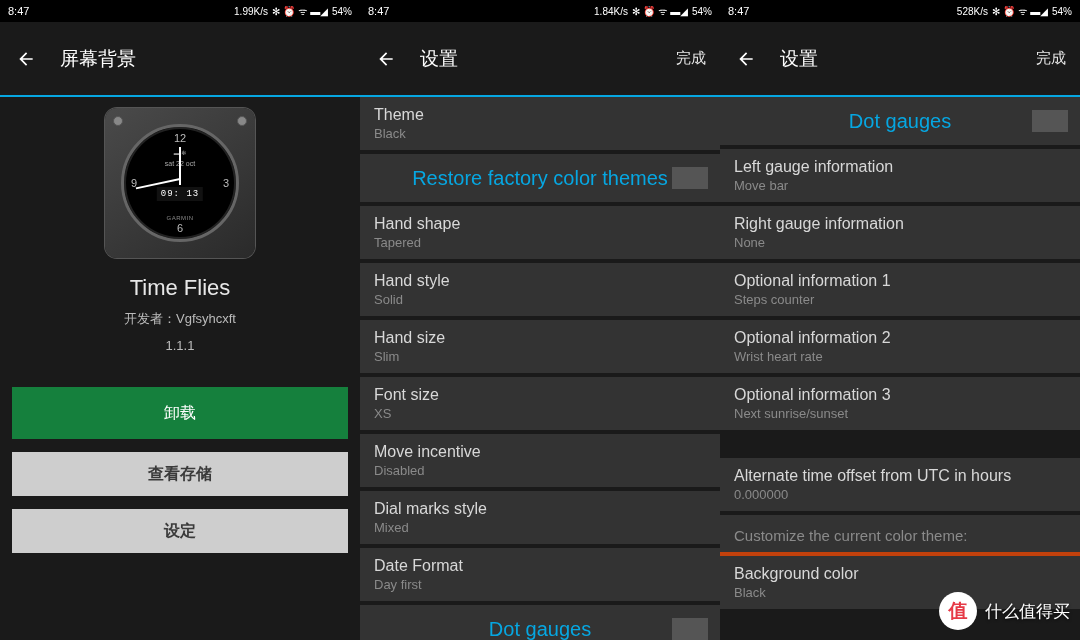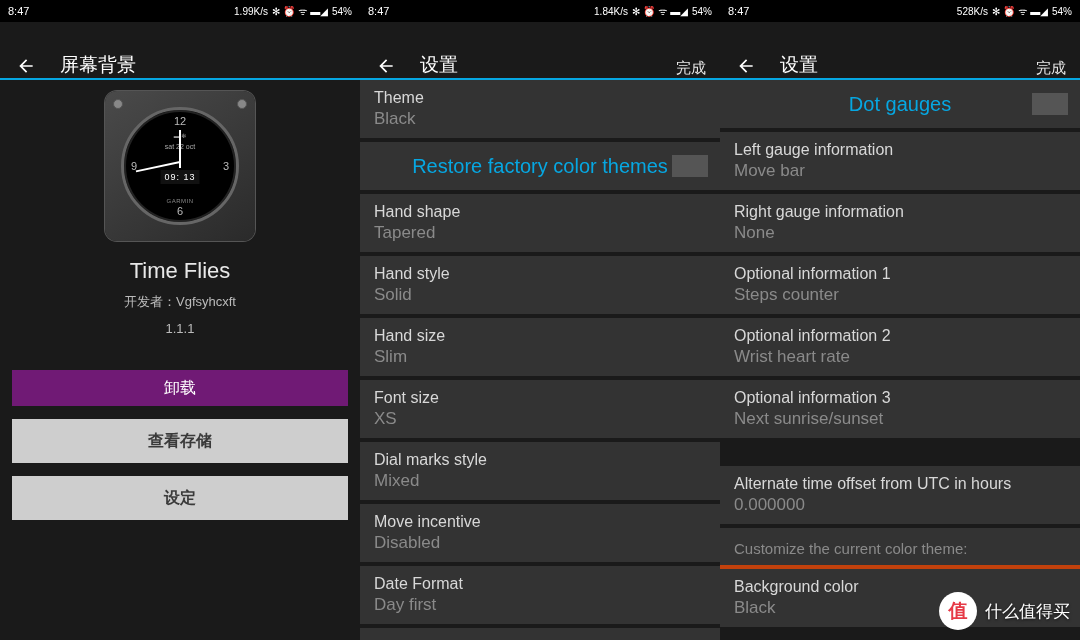--- a/index.html
+++ b/index.html
@@ -2,21 +2,21 @@
 <html><head>
   <meta charset="utf-8">
   <style>
     * { margin: 0; padding: 0; box-sizing: border-box; font-family: "Microsoft YaHei", Arial, sans-serif; }
     body { background: #000; width: 1080px; height: 640px; overflow: hidden; display: flex; position: relative; }
     .screen { width: 360px; height: 640px; background: #1a1a1a; display: flex; flex-direction: column; position: relative; }
     .statusbar { height: 22px; background: #000; color: #fff; display: flex; align-items: center; font-size: 11px; padding: 0 8px; justify-content: space-between; gap: 16px; }
     .sb-left { font-weight: 500; }
     .sb-right { display: flex; align-items: center; gap: 4px; }
     .sb-right span { font-size: 10px; }
-    .navbar { height: 56px; display: flex; align-items: flex-end; padding: 0 14px; color: #fff; background: #1a1a1a; }
+    .navbar { height: 73px; display: flex; align-items: center; padding: 0 14px; color: #fff; background: #1a1a1a; }
     .back-arrow { width: 24px; height: 24px; cursor: pointer; display: flex; align-items: center; justify-content: center; }
     .back-arrow svg { fill: #fff; width: 20px; height: 20px; }
     .nav-title { font-size: 19px; margin-left: 22px; font-weight: 400; flex: 1; }
     .nav-action { font-size: 15px; color: #e8e8e8; cursor: pointer; }
     .divider-blue { height: 2px; background: #06a7e2; width: 100%; }
     .content { flex: 1; overflow: hidden; }
 
     
     .s1-content { display: flex; flex-direction: column; align-items: center; padding-top: 6px; }
     .watch-wrap { width: 160px; height: 160px; position: relative; display: flex; align-items: center; justify-content: center; }
@@ -24,37 +24,37 @@
     .watch-body::before, .watch-body::after { content:''; position:absolute; width:8px; height:8px; background:#888; border-radius:50%; border:1px solid #555; }
     .watch-body::before { top:8px; left:8px; }
     .watch-body::after { top:8px; right:8px; }
     .watch-face { position:absolute; top:50%; left:50%; transform:translate(-50%,-50%); width:118px; height:118px; background:#000; border-radius:50%; border:3px solid #666; box-shadow: inset 0 0 0 2px #222; }
     .wf-num { position:absolute; color:#bbb; font-size:11px; font-weight:500; }
     .wf-12 { top:5px; left:50%; transform:translateX(-50%); }
     .wf-6 { bottom:5px; left:50%; transform:translateX(-50%); }
     .wf-3 { right:7px; top:50%; transform:translateY(-50%); }
     .wf-9 { left:7px; top:50%; transform:translateY(-50%); }
     .wf-day { position:absolute; top:33px; left:50%; transform:translateX(-50%); color:#aaa; font-size:7px; white-space:nowrap; }
-    .wf-time { position:absolute; top:60px; left:50%; transform:translateX(-50%); color:#fff; font-size:9px; font-family:Liberation Sans, sans-serif; background:#111; padding:2px 4px; letter-spacing:1px; }
+    .wf-time { position:absolute; top:60px; left:50%; transform:translateX(-50%); color:#fff; font-size:9px; font-family:Liberation Mono, monospace; background:#111; padding:2px 4px; letter-spacing:1px; }
     .wf-hand-h { position:absolute; top:20px; left:50%; transform:translateX(-50%); width:2px; height:38px; background:#fff; }
     .wf-hand-m { position:absolute; top:52px; left:50%; transform-origin: top center; transform:translateX(-50%) rotate(78deg); width:2px; height:45px; background:#fff; }
     .wf-brand { position:absolute; bottom:18px; left:50%; transform:translateX(-50%); color:#888; font-size:6px; letter-spacing:0.5px; }
     .wf-icons { position:absolute; top:22px; left:50%; transform:translateX(-50%); color:#999; font-size:6px; }
     .app-title { color:#e8e8e8; font-size:22px; margin-top:12px; font-weight:300; }
     .app-dev { color:#bbb; font-size:13px; margin-top:9px; }
     .app-ver { color:#bbb; font-size:13px; margin-top:10px; }
     .btn-group { width:100%; padding:0 12px; margin-top:34px; display:flex; flex-direction:column; gap:13px; }
-    .btn-primary { background:#701a75; color:#fff; height:36px; display:flex; align-items:center; justify-content:center; font-size:16px; cursor:pointer; }
+    .btn-primary { background:#15803d; color:#fff; height:52px; display:flex; align-items:center; justify-content:center; font-size:16px; cursor:pointer; }
     .btn-secondary { background:#cecece; color:#3a3a3a; height:44px; display:flex; align-items:center; justify-content:center; font-size:16px; cursor:pointer;font-weight:bold; }
 
     
     .setting-item { background:#333; padding:9px 14px; border-bottom: 4px solid #1a1a1a; position:relative; min-height:52px; display:flex; flex-direction:column; justify-content:center; }
     .setting-item.single { flex-direction:row; align-items:center; }
     .setting-title { color:#d8d8d8; font-size:16px; font-weight:300; }
-    .setting-value { color:#8a8a8a; font-size:17px; margin-top:2px; }
+    .setting-value { color:#8a8a8a; font-size:13px; margin-top:2px; }
     .setting-title.link { color:#06a7e2; font-size:20px; }
     .toggle-box { position:absolute; right:12px; top:50%; transform:translateY(-50%); width:36px; height:22px; background:#555; }
     .section-label { color:#8a8a8a; font-size:15px; padding:12px 14px 8px; background:#333; border-bottom:4px solid #c2410c; font-weight:300; }
 
     
     .watermark { position:absolute; right:10px; bottom:10px; display:flex; align-items:center; gap:8px; z-index:10; }
     .wm-badge { width:38px; height:38px; background:#fff; border-radius:50%; display:flex; align-items:center; justify-content:center; color:#e63946; font-size:19px; font-weight:bold; }
     .wm-text { color:#fff; font-size:17px; font-weight:500; text-shadow:0 1px 3px rgba(0,0,0,0.8); }
   </style>
 </head>
@@ -144,26 +144,26 @@
       </div>
       <div class="setting-item">
         <div class="setting-title">Hand size</div>
         <div class="setting-value">Slim</div>
       </div>
       <div class="setting-item">
         <div class="setting-title">Font size</div>
         <div class="setting-value">XS</div>
       </div>
       <div class="setting-item">
+        <div class="setting-title">Move incentive</div>
+        <div class="setting-value">Disabled</div>
+      </div>
+      <div class="setting-item">
         <div class="setting-title">Dial marks style</div>
         <div class="setting-value">Mixed</div>
-      </div>
-      <div class="setting-item">
-        <div class="setting-title">Move incentive</div>
-        <div class="setting-value">Disabled</div>
       </div>
       <div class="setting-item">
         <div class="setting-title">Date Format</div>
         <div class="setting-value">Day first</div>
       </div>
       <div class="setting-item single">
         <div class="setting-title link">Dot gauges</div>
         <div class="toggle-box"></div>
       </div>
     </div>

